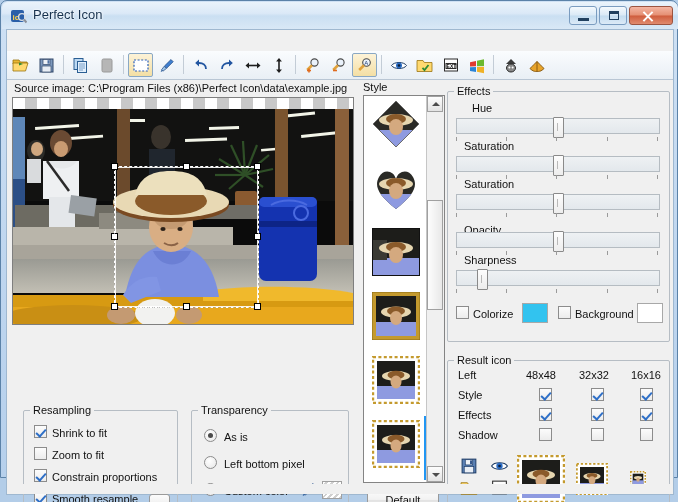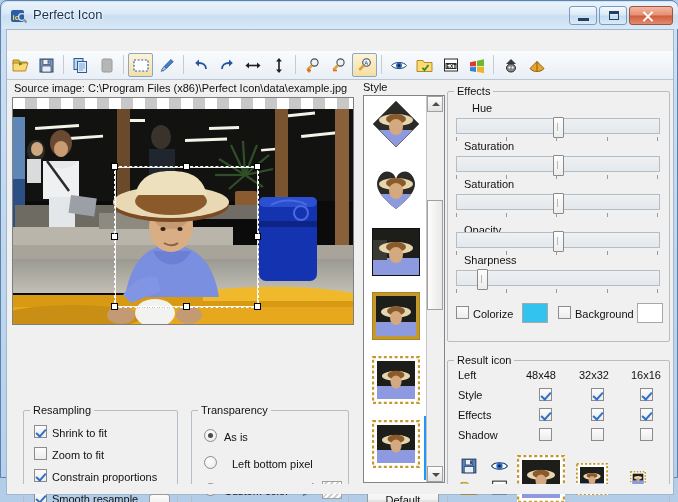--- a/index.html
+++ b/index.html
@@ -728,21 +728,21 @@
       <div class="cb on" style="left:10px;top:80px"></div>
       <div class="lbl" style="left:28px;top:82px">Smooth resample</div>
       <div class="btn dots">...</div>
     </div>
 
     <div class="grp trans">
       <span class="cap">Transparency</span>
       <div class="rb on" style="left:12px;top:18px"></div>
       <div class="lbl" style="left:32px;top:20px">As is</div>
       <div class="rb" style="left:12px;top:45px"></div>
-      <div class="lbl" style="left:40px;top:47px">Left bottom pixel</div>
+      <div class="lbl" style="left:32px;top:47px">Left bottom pixel</div>
       <div class="rb" style="left:12px;top:72px"></div>
       <div class="lbl" style="left:32px;top:74px">Custom color</div>
       <div style="position:absolute;left:108px;top:70px">
         <svg width="18" height="17" viewBox="0 0 18 17">
           <path d="M13 2.5l2.2 2.2-6.6 6.6-2.2-2.2z" fill="#3f7fd0" stroke="#21477e" stroke-width=".7"></path>
           <path d="M6.2 9.3l2.2 2.2-3.4 2.6-1.4-1.4z" fill="#9cc4ea" stroke="#21477e" stroke-width=".7"></path>
           <path d="M3.6 12.7l1.4 1.4-2.4.9z" fill="#2f5f9e"></path>
         </svg>
       </div>
       <div style="position:absolute;left:130px;top:70px;width:20px;height:18px;border:1px solid #a0a0a0;box-sizing:border-box;

